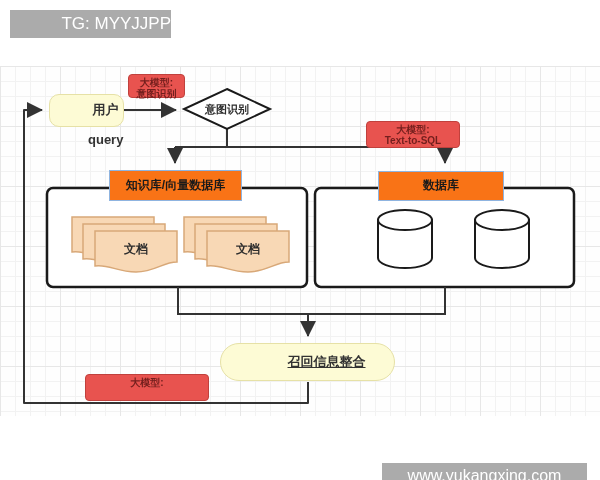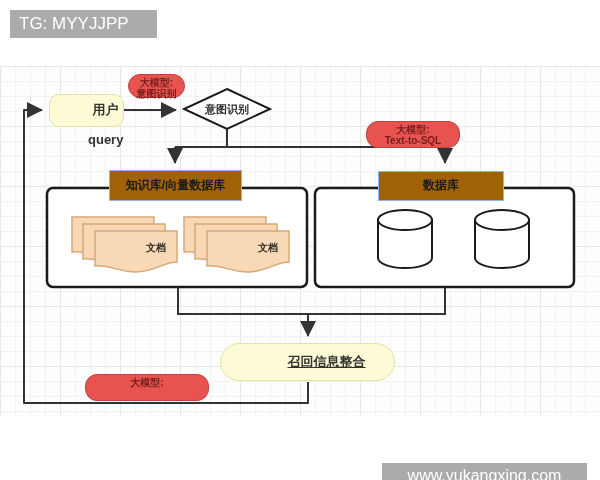--- a/index.html
+++ b/index.html
@@ -18,49 +18,49 @@
       linear-gradient(90deg,#e7e7e7 1px, transparent 1px),
       linear-gradient(#f2f2f2 1px, transparent 1px),
       linear-gradient(90deg,#f2f2f2 1px, transparent 1px);
     background-size:60px 60px,60px 60px,15px 15px,15px 15px;
   }
   .banner{
     position:absolute;background:#ababab;color:#ffffff;
     white-space:nowrap;overflow:hidden;
   }
   .banner.top{left:10px;top:10px;width:138px;height:28px;
-    font-size:17px;line-height:28px;padding-left:9px;}
+    font-size:17px;line-height:28px;padding-left:23px;text-align:right;}
   .banner.bottom{left:382px;top:439px;width:205px;height:44px;
     font-size:16px;line-height:26px;text-align:center;margin-top:24px;}
   svg.layer{position:absolute;left:0;top:0;}
   .node{position:absolute;box-sizing:border-box;text-align:center;}
   .yellow{
     background:#fdfbd5;border:1.5px solid #e6e1a6;
     font-weight:bold;font-size:13px;color:#333;padding-left:38px;
   }
   .uquery{left:49px;top:94px;width:75px;height:33px;border-radius:10px;line-height:30px;}
   .recall{left:220px;top:343px;width:175px;height:38px;border-radius:19px;line-height:35px;text-decoration:underline;}
   .bluehdr{
-    background:#a16207;border:1.5px solid #8fb4e0;
+    background:#f97316;border:1.5px solid #8fb4e0;
     font-weight:bold;font-size:12px;color:#1a1a1a;
   }
   .kbhdr{left:109px;top:170px;width:133px;height:31px;line-height:28px;}
   .dbhdr{left:378px;top:171px;width:126px;height:30px;line-height:27px;}
   .badge{
     position:absolute;box-sizing:border-box;text-align:center;
-    background:#e8534f;border:1px solid #c0413d;border-radius:12px;
+    background:#e8534f;border:1px solid #c0413d;border-radius:4px;
     color:#731f1d;font-size:10px;font-weight:bold;line-height:11px;
     padding-top:2px;
   }
   .badge1{left:128px;top:74px;width:57px;height:24px;}
   .badge2{left:366px;top:121px;width:94px;height:27px;}
   .badge3{left:85px;top:374px;width:124px;height:27px;}
   .dlabel{position:absolute;text-align:center;font-weight:bold;color:#2d2d2d;}
   .diamond-label{left:184px;top:102px;width:86px;font-size:11px;}
-  .doc-label{font-size:10px;width:82px;top:241px;padding-left:20px;}
+  .doc-label{font-size:12px;width:82px;top:241px;}
   .doc-label.l1{left:95px;}
   .doc-label.l2{left:207px;}
 </style>
 </head>
 <body>
 
 <div class="stage">
 
   <div class="grid"></div>
 

